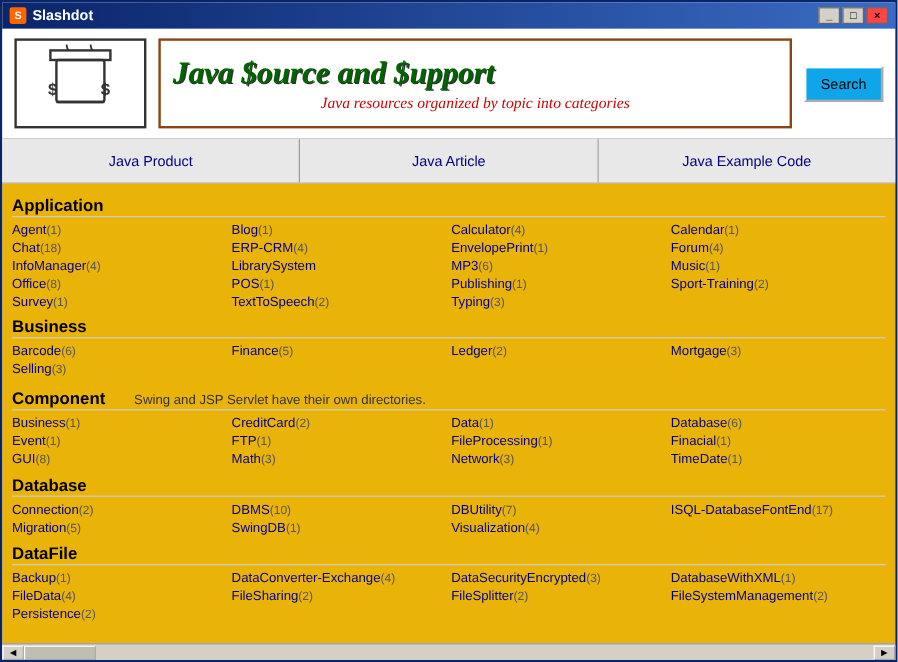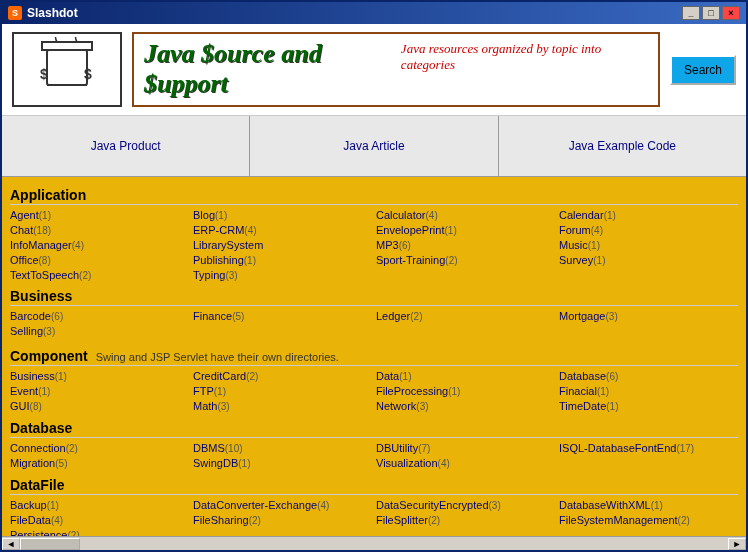--- a/index.html
+++ b/index.html
@@ -87,37 +87,38 @@
       width: 90px;
       height: 65px;
     }
     .banner-text-box {
       flex: 1;
       border: 2px solid #8B4513;
       padding: 5px 10px;
       background: white;
       min-height: 75px;
       display: flex;
-      flex-direction: row;
+      flex-direction: column;
       justify-content: center;
     }
     .banner-title {
       font-family: Georgia, serif;
       font-size: 26px;
       font-style: italic;
       font-weight: bold;
       color: #006400;
       text-shadow: 1px 1px 0 #333;
     }
     .banner-subtitle {
       font-family: Georgia, serif;
       font-size: 13px;
       font-style: italic;
       color: #cc0000;
       margin-top: 2px;
+      text-align: center;
     }
     .search-btn-area {
       display: flex;
       align-items: center;
     }
     .search-button {
       background: #0ea5e9;
       border: 2px outset #fff;
       padding: 6px 12px;
       font-size: 12px;
@@ -125,21 +126,21 @@
     }
 
     .nav-tabs {
       display: flex;
       background: #e8e8e8;
       border-bottom: 1px solid #999;
     }
     .nav-tab {
       flex: 1;
       text-align: center;
-      padding: 23px 10px;
+      padding: 11px 10px;
       font-size: 12px;
       color: #000080;
       border-right: 1px solid #999;
       cursor: pointer;
       background: #e8e8e8;
     }
     .nav-tab:last-child { border-right: none; }
 
     .content-area {
       flex: 1;
@@ -153,21 +154,21 @@
       font-weight: bold;
       color: #000;
       margin-top: 6px;
       margin-bottom: 3px;
       border-bottom: 1px solid #ccc;
       padding-bottom: 1px;
     }
     .section-with-note {
       display: flex;
       align-items: baseline;
-      gap: 8px;
+      gap: 24px;
     }
     .section-note {
       font-size: 11px;
       color: #333;
     }
     .items-grid {
       display: grid;
       grid-template-columns: repeat(4, 1fr);
       gap: 1px 4px;
       margin-bottom: 4px;
@@ -253,20 +254,21 @@
       <span><a class="item-link">Calendar<span class="item-count">(1)</span></a></span>
       <span><a class="item-link">Chat<span class="item-count">(18)</span></a></span>
       <span><a class="item-link">ERP-CRM<span class="item-count">(4)</span></a></span>
       <span><a class="item-link">EnvelopePrint<span class="item-count">(1)</span></a></span>
       <span><a class="item-link">Forum<span class="item-count">(4)</span></a></span>
       <span><a class="item-link">InfoManager<span class="item-count">(4)</span></a></span>
       <span><a class="item-link">LibrarySystem</a></span>
       <span><a class="item-link">MP3<span class="item-count">(6)</span></a></span>
       <span><a class="item-link">Music<span class="item-count">(1)</span></a></span>
       <span><a class="item-link">Office<span class="item-count">(8)</span></a></span>
+      <span><a class="item-link">POS<span class="item-count">(1)</span></a></span>
       <span><a class="item-link">Publishing<span class="item-count">(1)</span></a></span>
       <span><a class="item-link">Sport-Training<span class="item-count">(2)</span></a></span>
       <span><a class="item-link">Survey<span class="item-count">(1)</span></a></span>
       <span><a class="item-link">TextToSpeech<span class="item-count">(2)</span></a></span>
       <span><a class="item-link">Typing<span class="item-count">(3)</span></a></span>
       <span></span>
     </div>
 
     <div class="section-header">
       <span>Business</span>

